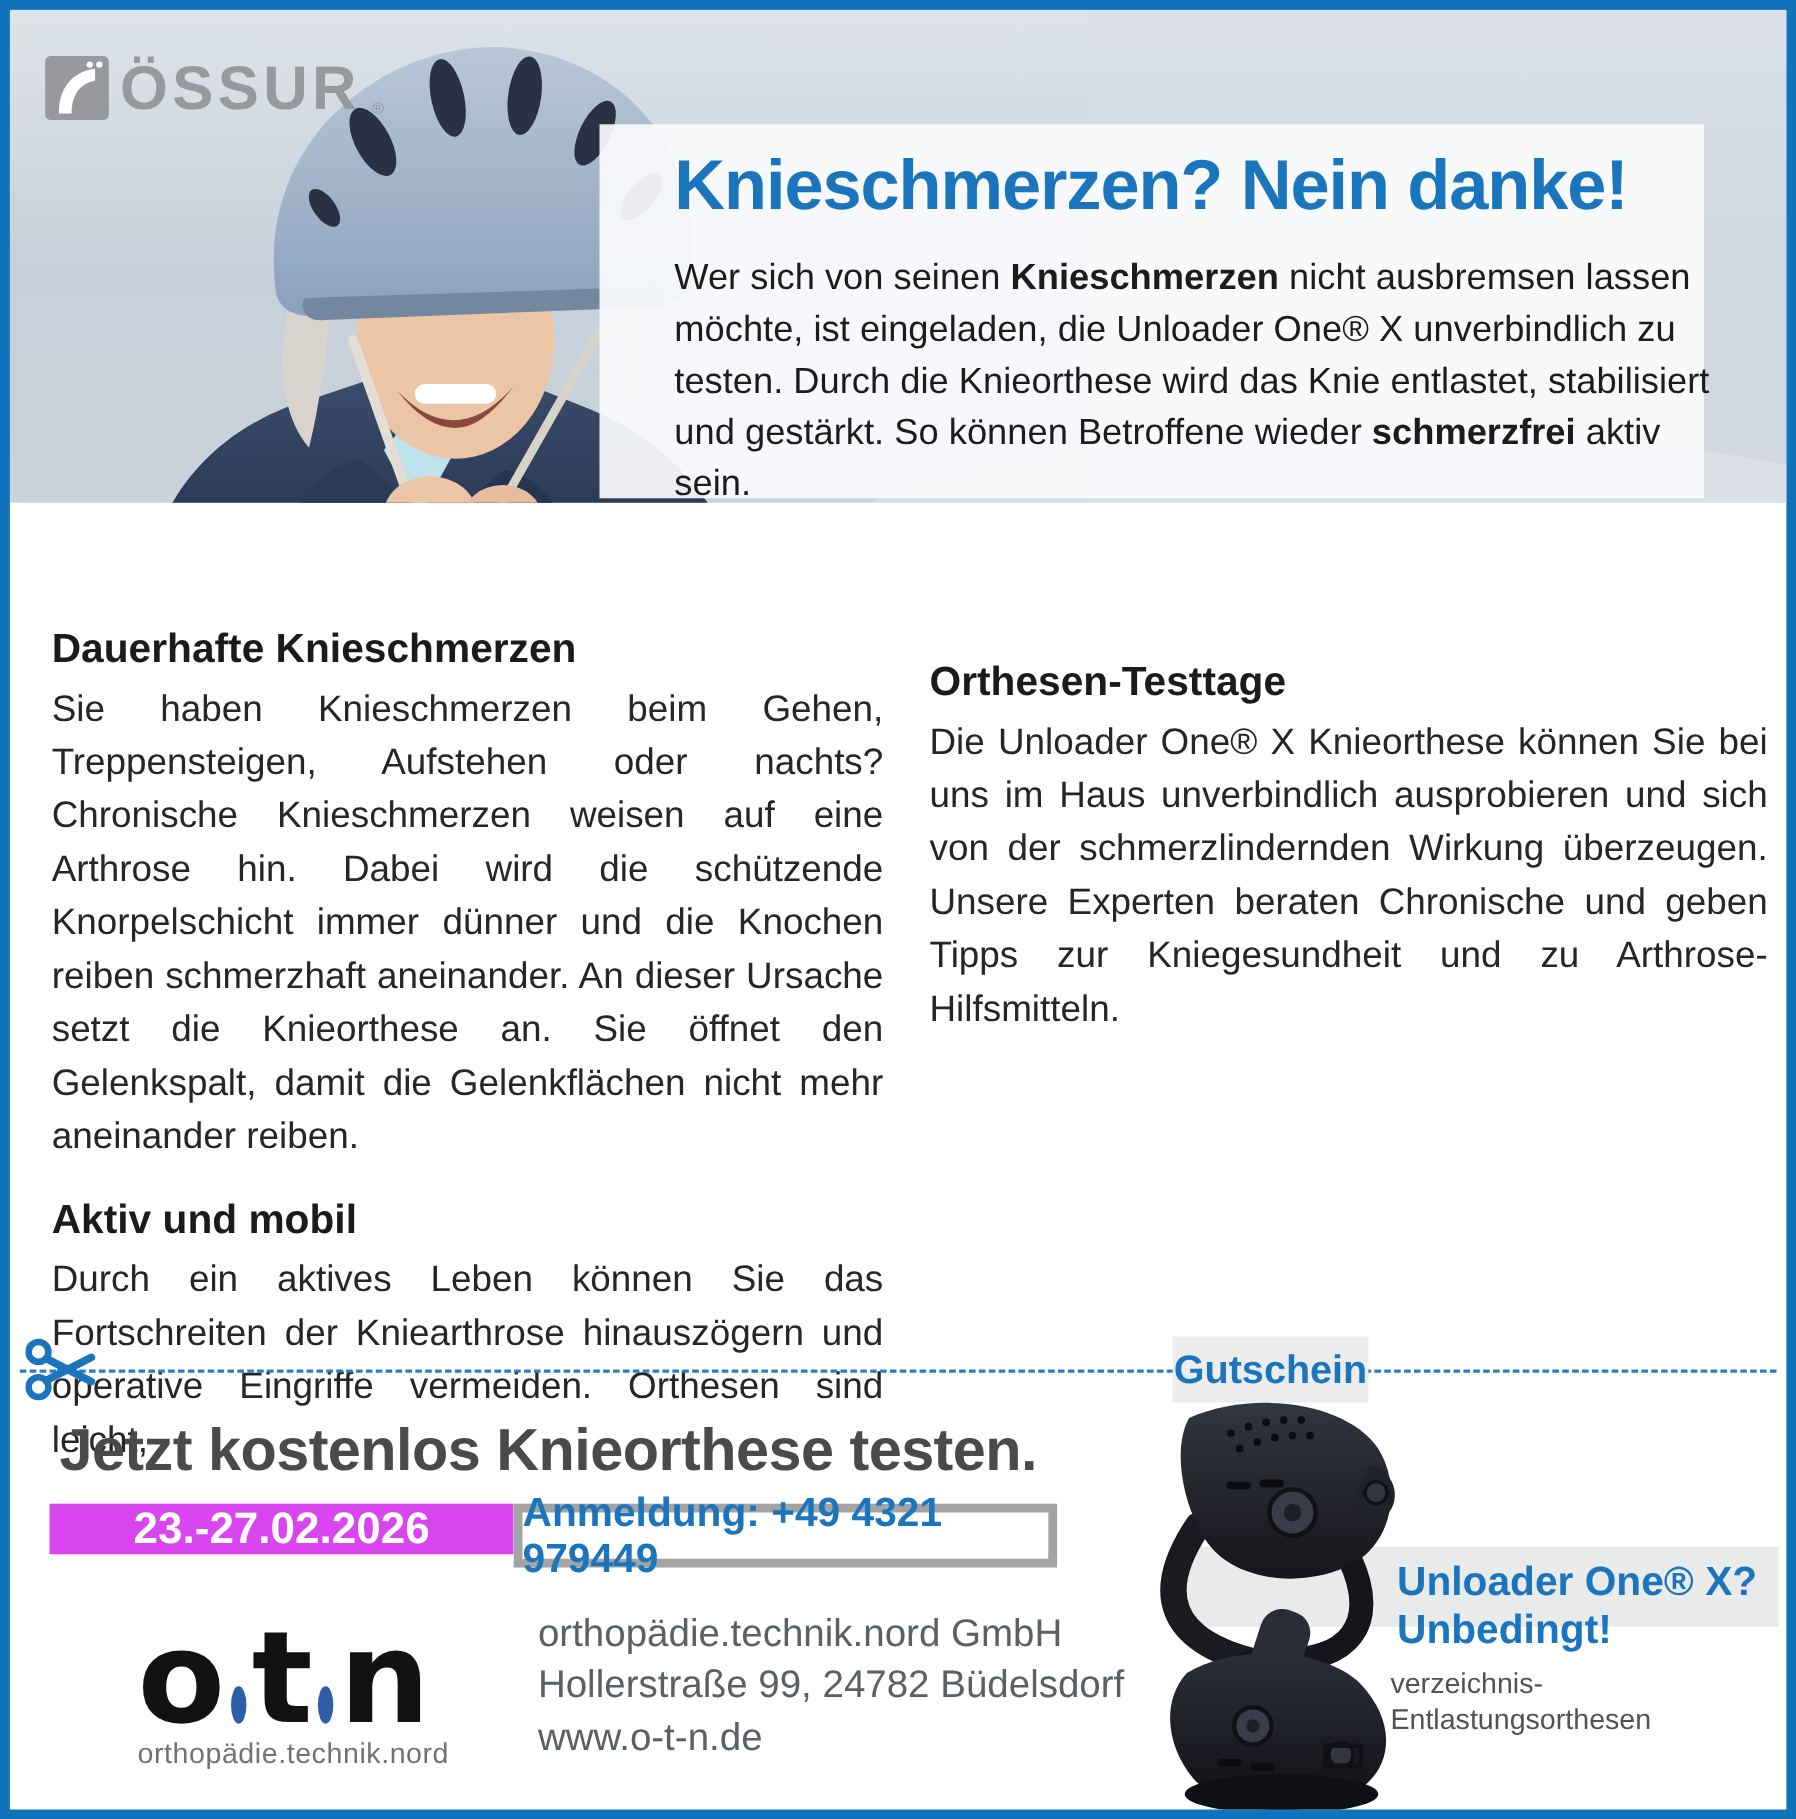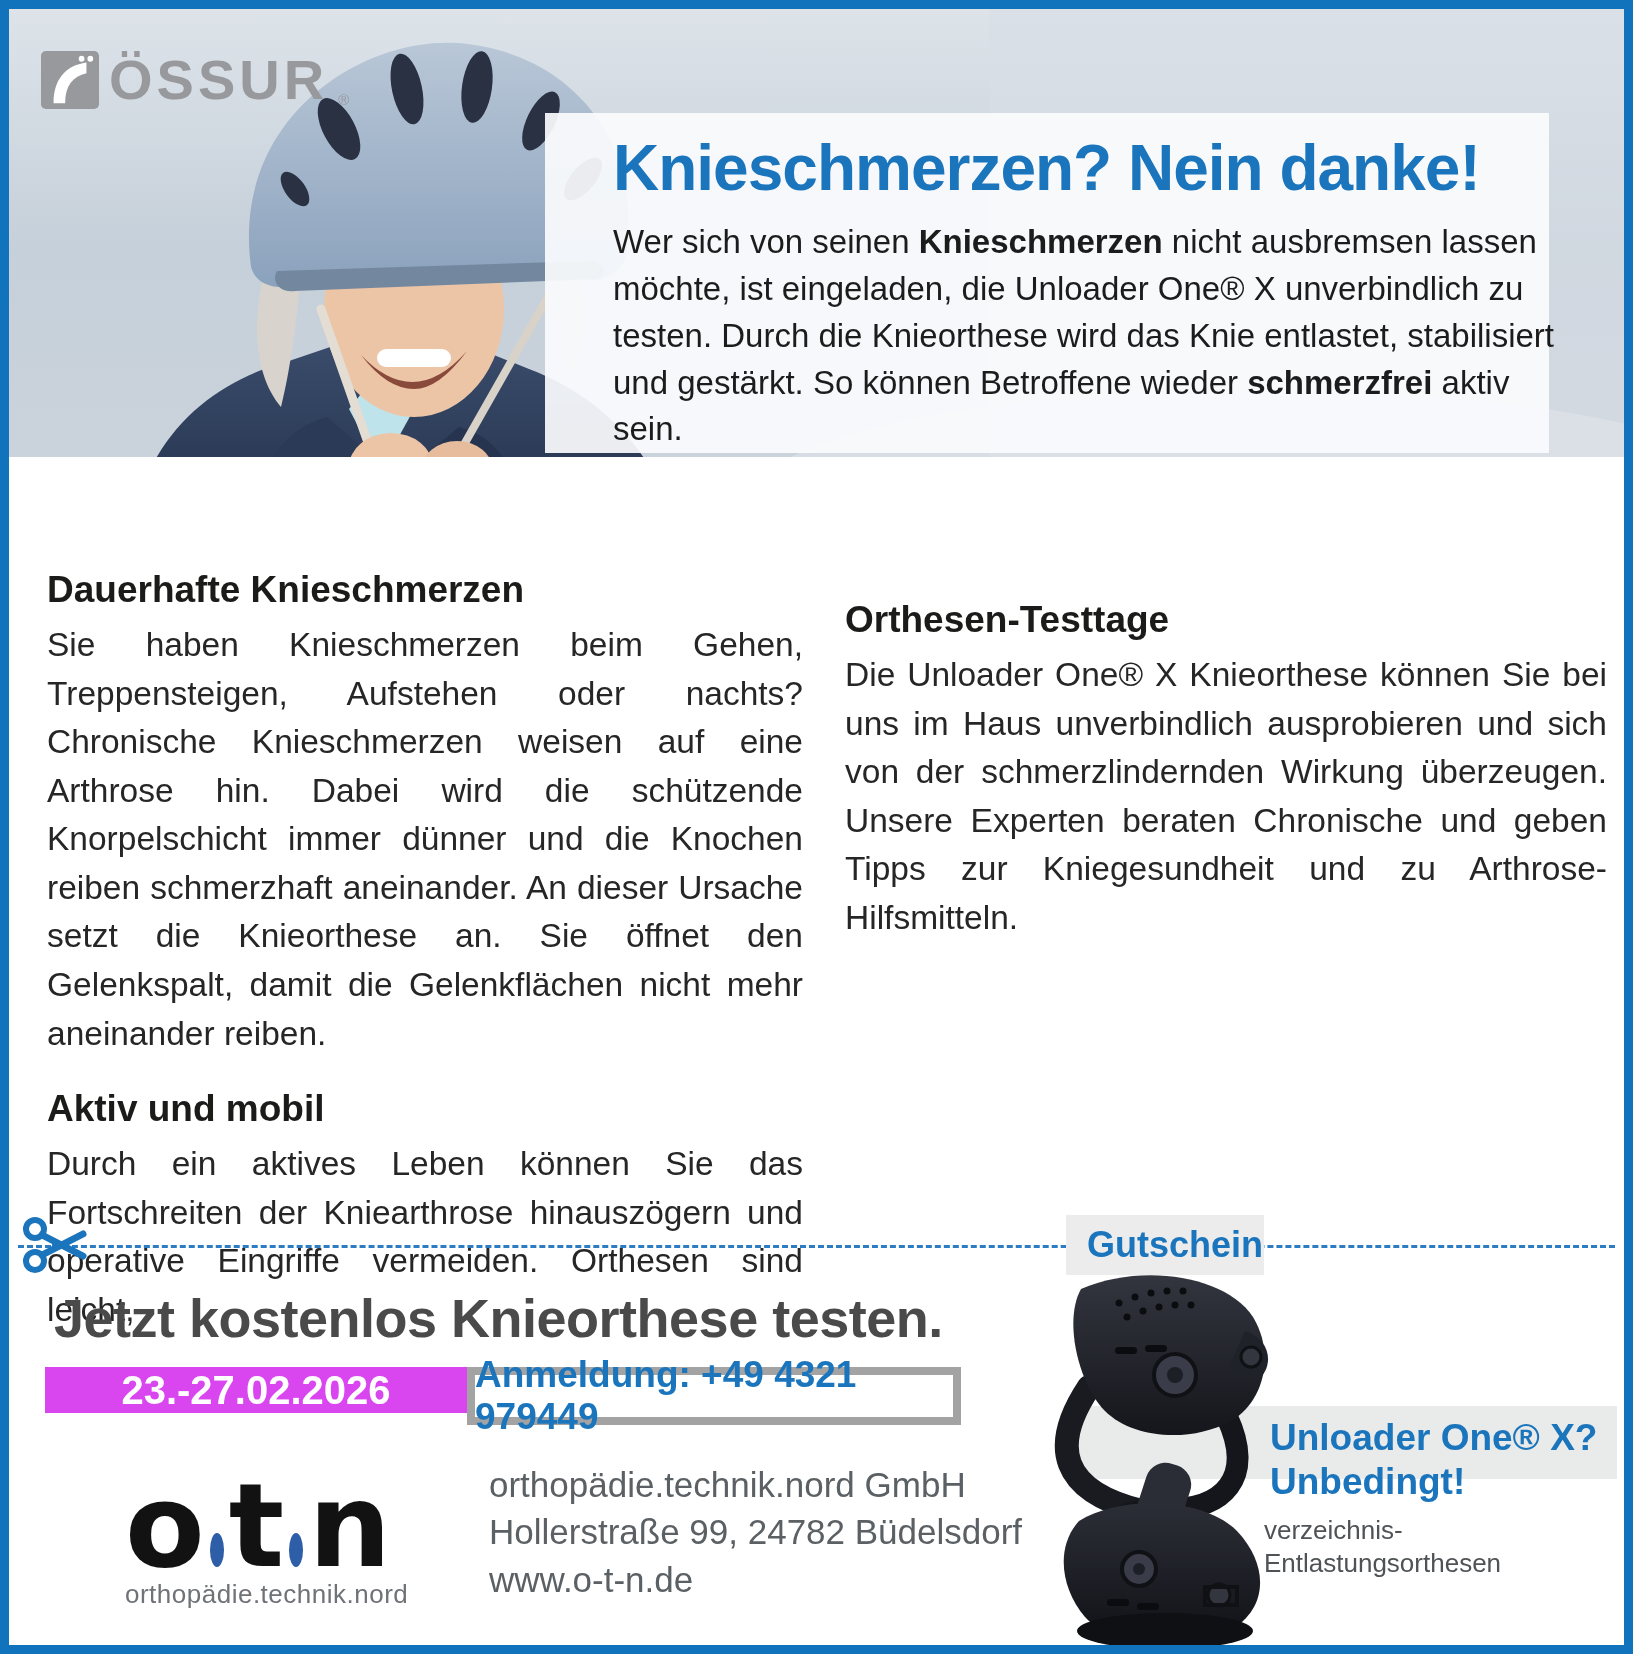--- a/index.html
+++ b/index.html
@@ -28,21 +28,21 @@
   }
   .ossur-reg{font-size:15px;align-self:flex-end;margin-bottom:4px;color:#98999d;}
   
   .intro-panel{
     position:absolute;left:536px;top:104px;width:1004px;height:340px;
     background:rgba(250,251,253,0.93);
     box-sizing:border-box;
     padding:18px 30px 0 68px;
   }
   .hero-headline{
-    margin:0 0 14px 0;
+    margin:0 0 24px 0;
     font-size:64px;font-weight:bold;color:#1b75bc;
     letter-spacing:-1px;
   }
   .hero-intro{
     margin:0;width:945px;
     font-size:33px;line-height:1.42;color:#1c1c1c;font-weight:300;
   }
   .hero-intro b{font-weight:bold;}
   
   .article{
@@ -67,21 +67,21 @@
     position:absolute;left:9px;right:9px;top:1236px;height:0;
     border-top:3px dashed #2c7cc3;
   }
   .scissors{
     position:absolute;left:14px;top:1203px;width:66px;height:66px;
   }
   .gutschein-badge{
     position:absolute;left:1057px;top:1206px;width:178px;height:60px;
     background:#ececec;
     display:flex;align-items:center;justify-content:center;
-    font-size:36px;font-weight:bold;color:#1b75bc;padding-left:20px;
+    font-size:36px;font-weight:bold;color:#1b75bc;
   }
   
   .cta-heading{
     position:absolute;left:45px;top:1278px;margin:0;
     font-size:54px;font-weight:bold;color:#4a4a4a;letter-spacing:-0.5px;
   }
   .date-badge{
     position:absolute;left:36px;top:1358px;width:422px;height:46px;
     background:#d946ef;color:#ffffff;
     display:flex;align-items:center;justify-content:center;

